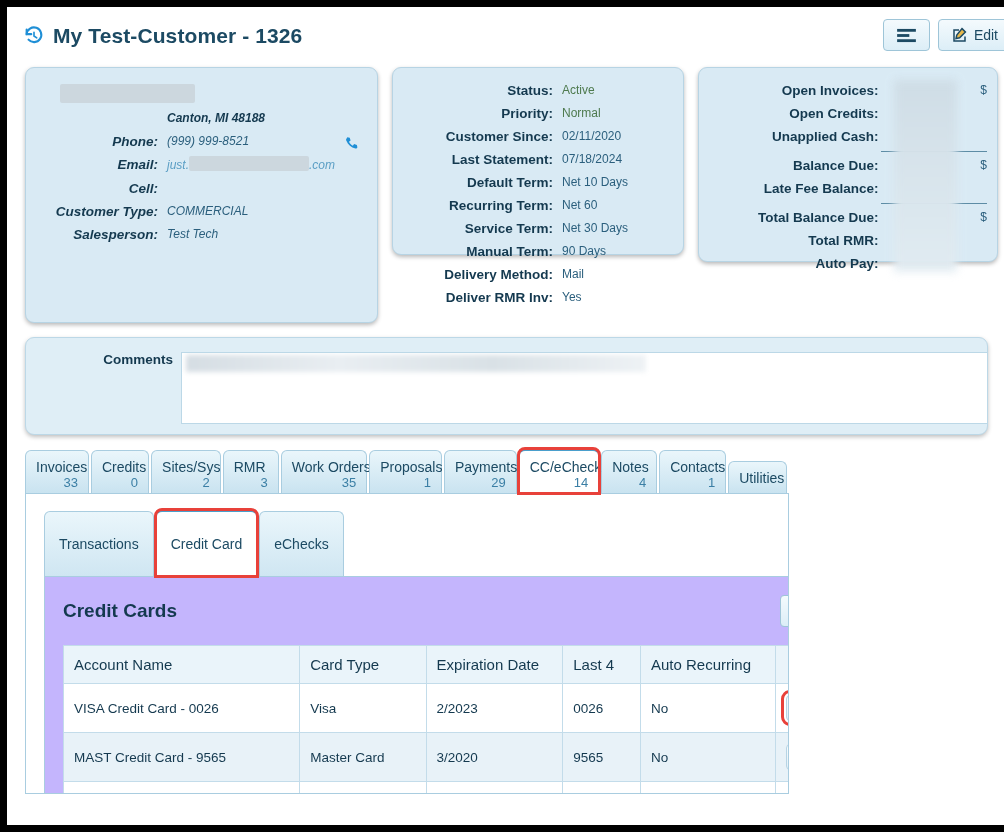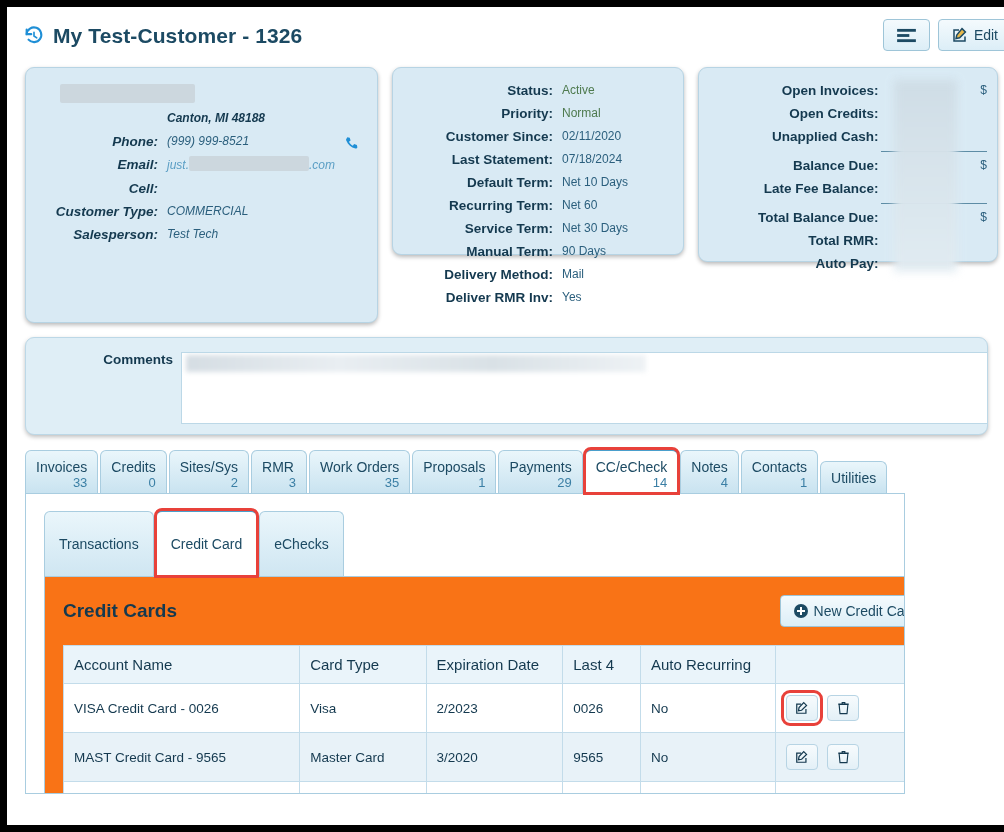--- a/index.html
+++ b/index.html
@@ -82,21 +82,21 @@
     flex:1; height:72px; background:#ffffff; border:1px solid #bcd8e7;
     margin-right:-5px; position:relative; overflow:hidden;
   }
   .comments-blur {
     position:absolute; left:4px; top:2px; width:460px; height:17px;
     background:linear-gradient(90deg,#d5dde3,#e9eef2,#d9e1e6,#eef2f5);
     filter:blur(2.6px);
   }
 
   
-  .tabs-section { margin:14px 0 0 18px; width:880px; }
+  .tabs-section { margin:14px 0 0 18px; width:764px; }
   .tabbar { display:flex; align-items:flex-end; border-bottom:1px solid #a9cde0; }
   .tab {
     position:relative; background:linear-gradient(#eaf6fb,#c9e3f0);
     border:1px solid #a9cde0; border-bottom:none;
     border-radius:6px 6px 0 0; margin-right:2px;
     padding:8px 10px 5px 10px; min-width:56px; cursor:pointer;
   }
   .tab .tlabel { font-size:14px; color:#1c4a63; white-space:nowrap; line-height:16px; }
   .tab .tcount { font-size:13px; color:#3b7fa5; text-align:right; line-height:11px; margin-top:2px; }
   .tab.active { background:#ffffff; border-color:#8fc1da; border-top:2px solid #4a9fcc; }
@@ -111,21 +111,21 @@
   .inner-tabbar { display:flex; align-items:flex-end; border-bottom:1px solid #a9cde0; width:906px; }
   .itab {
     background:linear-gradient(#eaf6fb,#cfe6f2);
     border:1px solid #a9cde0; border-bottom:none; border-radius:6px 6px 0 0;
     margin-right:2px; padding:24px 14px; font-size:14px; color:#1c4a63; cursor:pointer;
   }
   .itab.active { background:#ffffff; border-top:2px solid #4a9fcc; }
   .itab.hl { outline:3px solid #e8413a; outline-offset:-1px; }
 
   .inner-panel { border:1px solid #a9cde0; border-top:none; width:906px; height:246px;
-    padding:18px 18px 0 18px; overflow:hidden; background:#f97316; }
+    padding:18px 18px 0 18px; overflow:hidden; background:#c4b5fd; }
 
   .sec-head { display:flex; align-items:center; justify-content:space-between; margin-bottom:18px; }
   .sec-title { font-size:19px; font-weight:bold; color:#14394f; }
 
   table.cards-table { width:100%; border-collapse:collapse; }
   table.cards-table th {
     background:#eaf4fa; border:1px solid #c3dcea; text-align:left;
     font-size:15px; font-weight:normal; color:#14394f; padding:10px 10px;
   }
   table.cards-table td {

